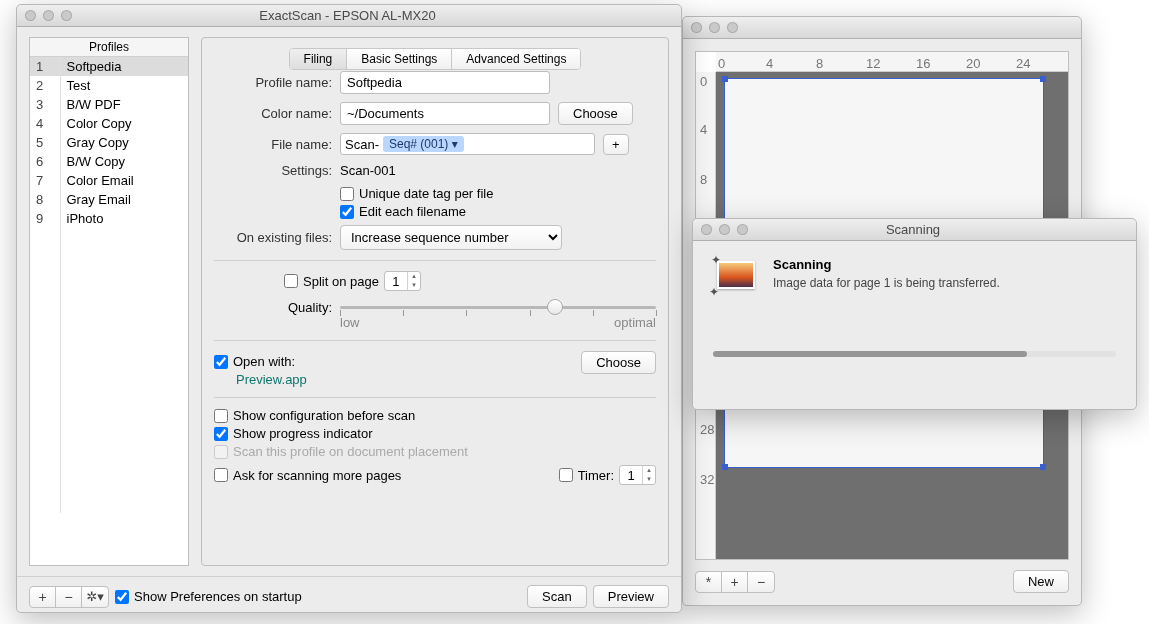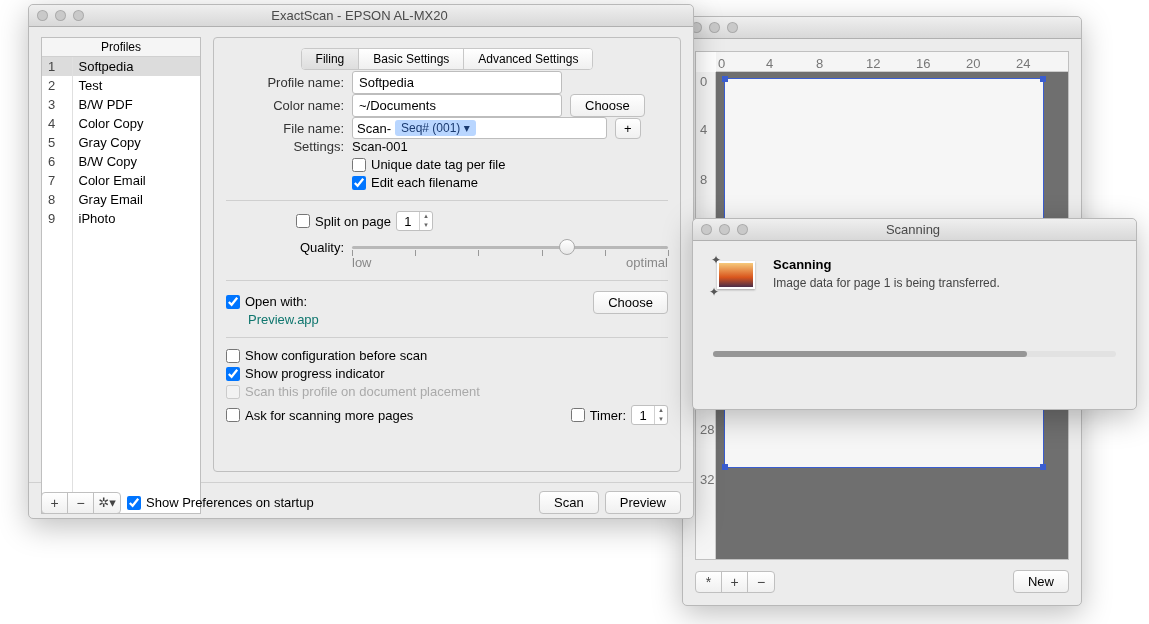--- a/index.html
+++ b/index.html
@@ -5,39 +5,39 @@
 * { box-sizing: border-box; margin: 0; padding: 0; font-family: -apple-system, "Helvetica Neue", Arial, sans-serif; font-size: 13px; }
 body { background: #fff; width: 1149px; height: 624px; position: relative; overflow: hidden; }
 
 .window { position: absolute; background: #ececec; border: 1px solid #b8b8b8; border-radius: 5px; box-shadow: 0 8px 30px rgba(0,0,0,0.25); }
 .titlebar { height: 22px; background: linear-gradient(#efefef,#d8d8d8); border-bottom: 1px solid #b0b0b0; border-radius: 5px 5px 0 0; display: flex; align-items: center; padding: 0 8px; }
 .traffic { display: flex; gap: 7px; }
 .traffic span { width: 11px; height: 11px; border-radius: 50%; border: 1px solid rgba(0,0,0,0.15); background: #c9c9c9; }
 .win-title { flex: 1; text-align: center; font-size: 13px; color: #4a4a4a; margin-left: -50px; }
 
 
-.win-main { left: 28px; top: 4px; width: 666px; height: 515px; }
+.win-main { left: 16px; top: 4px; width: 666px; height: 609px; }
 .main-body { display: flex; padding: 10px 12px 10px 12px; gap: 12px; height: calc(100% - 58px); }
 .profiles { width: 160px; display: flex; flex-direction: column; }
 .profiles-list { flex: 1; background: #fff; border: 1px solid #bfbfbf; }
 .profiles-list table { width: 100%; border-collapse: collapse; }
 .profiles-list th { background: #f5f5f5; font-weight: normal; border-bottom: 1px solid #d0d0d0; padding: 2px 0; font-size: 12px; }
 .profiles-list td { padding: 2px 6px; font-size: 13px; }
 .profiles-list tr.sel td { background: #dcdcdc; }
 .profiles-list tr td:first-child { width: 30px; }
 .profiles-list .numcol { border-right: 1px solid #e0e0e0; color: #444; }
 
 .settings { flex: 1; background: #ececec; border: 1px solid #bfbfbf; border-radius: 4px; padding: 10px 12px; position: relative; }
 .seg { display: inline-flex; border: 1px solid #c8c8c8; border-radius: 4px; overflow: hidden; background: #fff; }
 .seg button { background: linear-gradient(#fff,#f0f0f0); border: none; border-right: 1px solid #c8c8c8; padding: 3px 14px; font-size: 12px; cursor: pointer; }
 .seg button:last-child { border-right: none; }
 .seg button.active { background: linear-gradient(#efefef,#dedede); }
 .seg-wrap { text-align: center; margin-bottom: 1px; }
 
-.form-row { display: flex; align-items: center; margin-bottom: 0; }
+.form-row { display: flex; align-items: center; margin-bottom: 8px; }
 .form-row label.lab { width: 118px; text-align: right; margin-right: 8px; color: #333; }
 .form-row input[type=text] { flex: 1; border: 1px solid #bdbdbd; padding: 3px 6px; border-radius: 3px; background: #fff; }
 .btn { border: 1px solid #c0c0c0; background: linear-gradient(#fff,#f0f0f0); border-radius: 4px; padding: 3px 14px; cursor: pointer; font-size: 13px; }
 .btn-sm { padding: 2px 8px; }
 .token { display: inline-block; background: #b9d6ff; border-radius: 3px; padding: 1px 6px; font-size: 12px; color: #1a3a70; }
 select { border: 1px solid #c0c0c0; background: linear-gradient(#fff,#f2f2f2); border-radius: 4px; padding: 3px 6px; cursor: pointer; }
 .chk { display: flex; align-items: center; gap: 5px; margin: 3px 0; }
 .chk input { width: 14px; height: 14px; }
 .hr { border-top: 1px solid #cfcfcf; margin: 10px 0; }
 .slider-row { display: flex; align-items: center; margin-top: 6px; }
@@ -294,20 +294,24 @@
       </div>
       <div style="margin-left:126px">
         <label class="chk">
             <input type="checkbox" style="">
             <span>Unique date tag per file</span>
           </label>
         <label class="chk">
             <input type="checkbox" checked="" style="">
             <span>Edit each filename</span>
           </label>
+      </div>
+      <div class="form-row" style="margin-top:6px">
+        <label class="lab">On existing files:</label>
+        <select style="flex:1;max-width:222px"><option>Increase sequence number</option></select>
       </div>
 
       <div class="hr"></div>
 
       <div style="margin-left:70px">
         <label class="chk">
           <input type="checkbox" style="">
             <span>Split on page</span>
           <span class="spin">
             <input type="text" value="1" style="">

